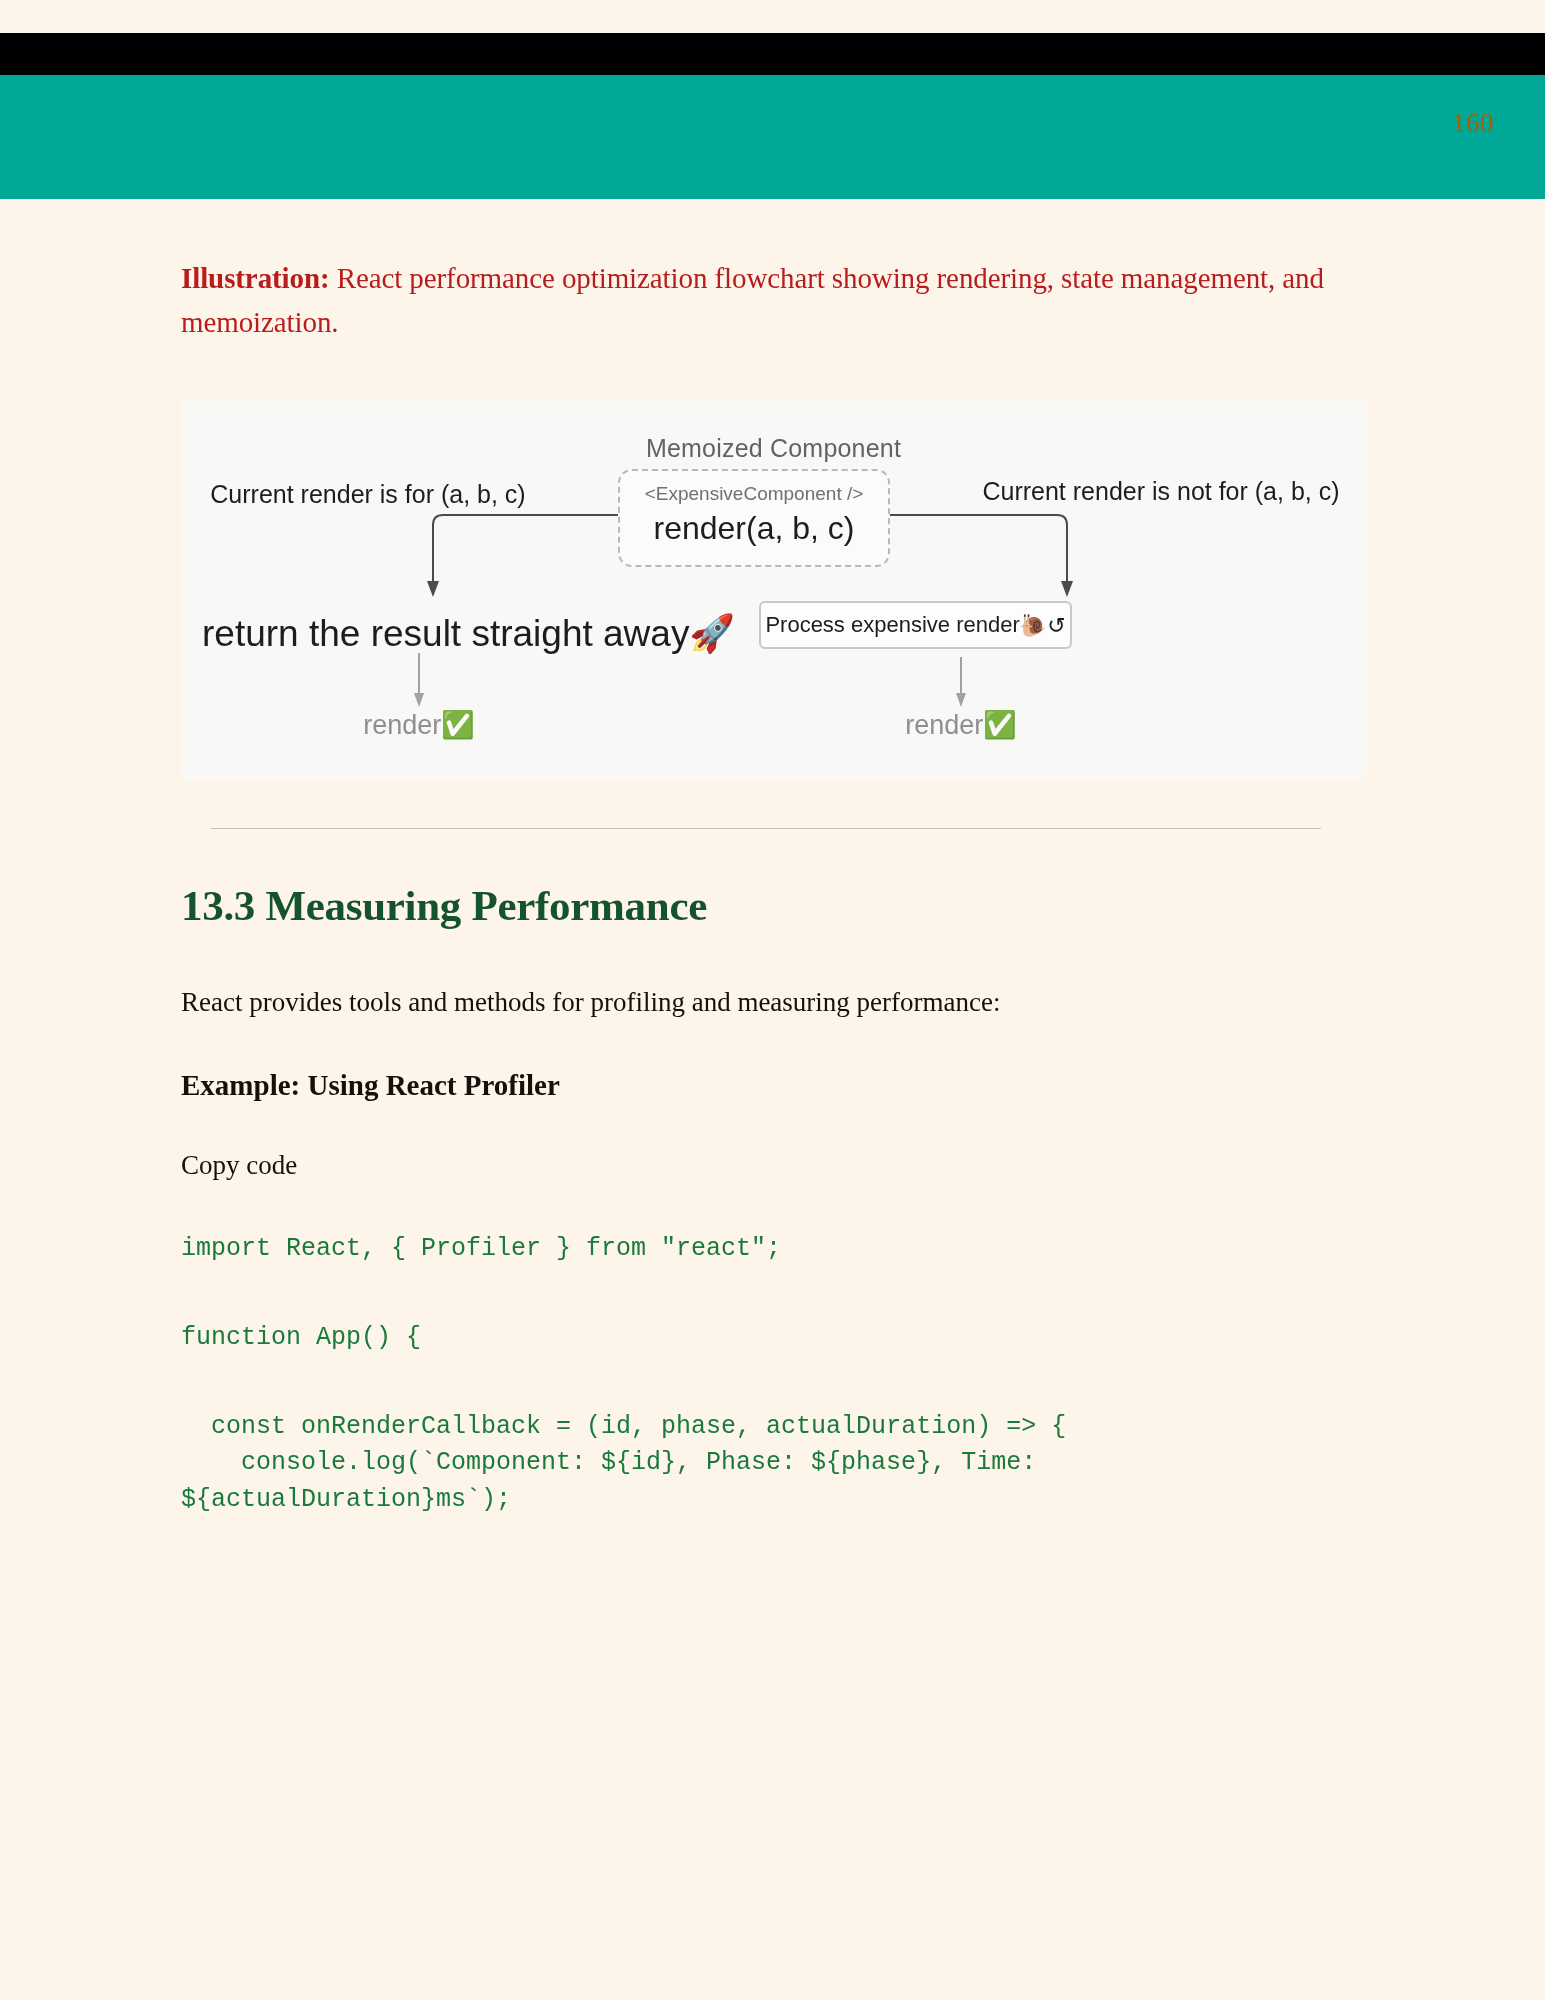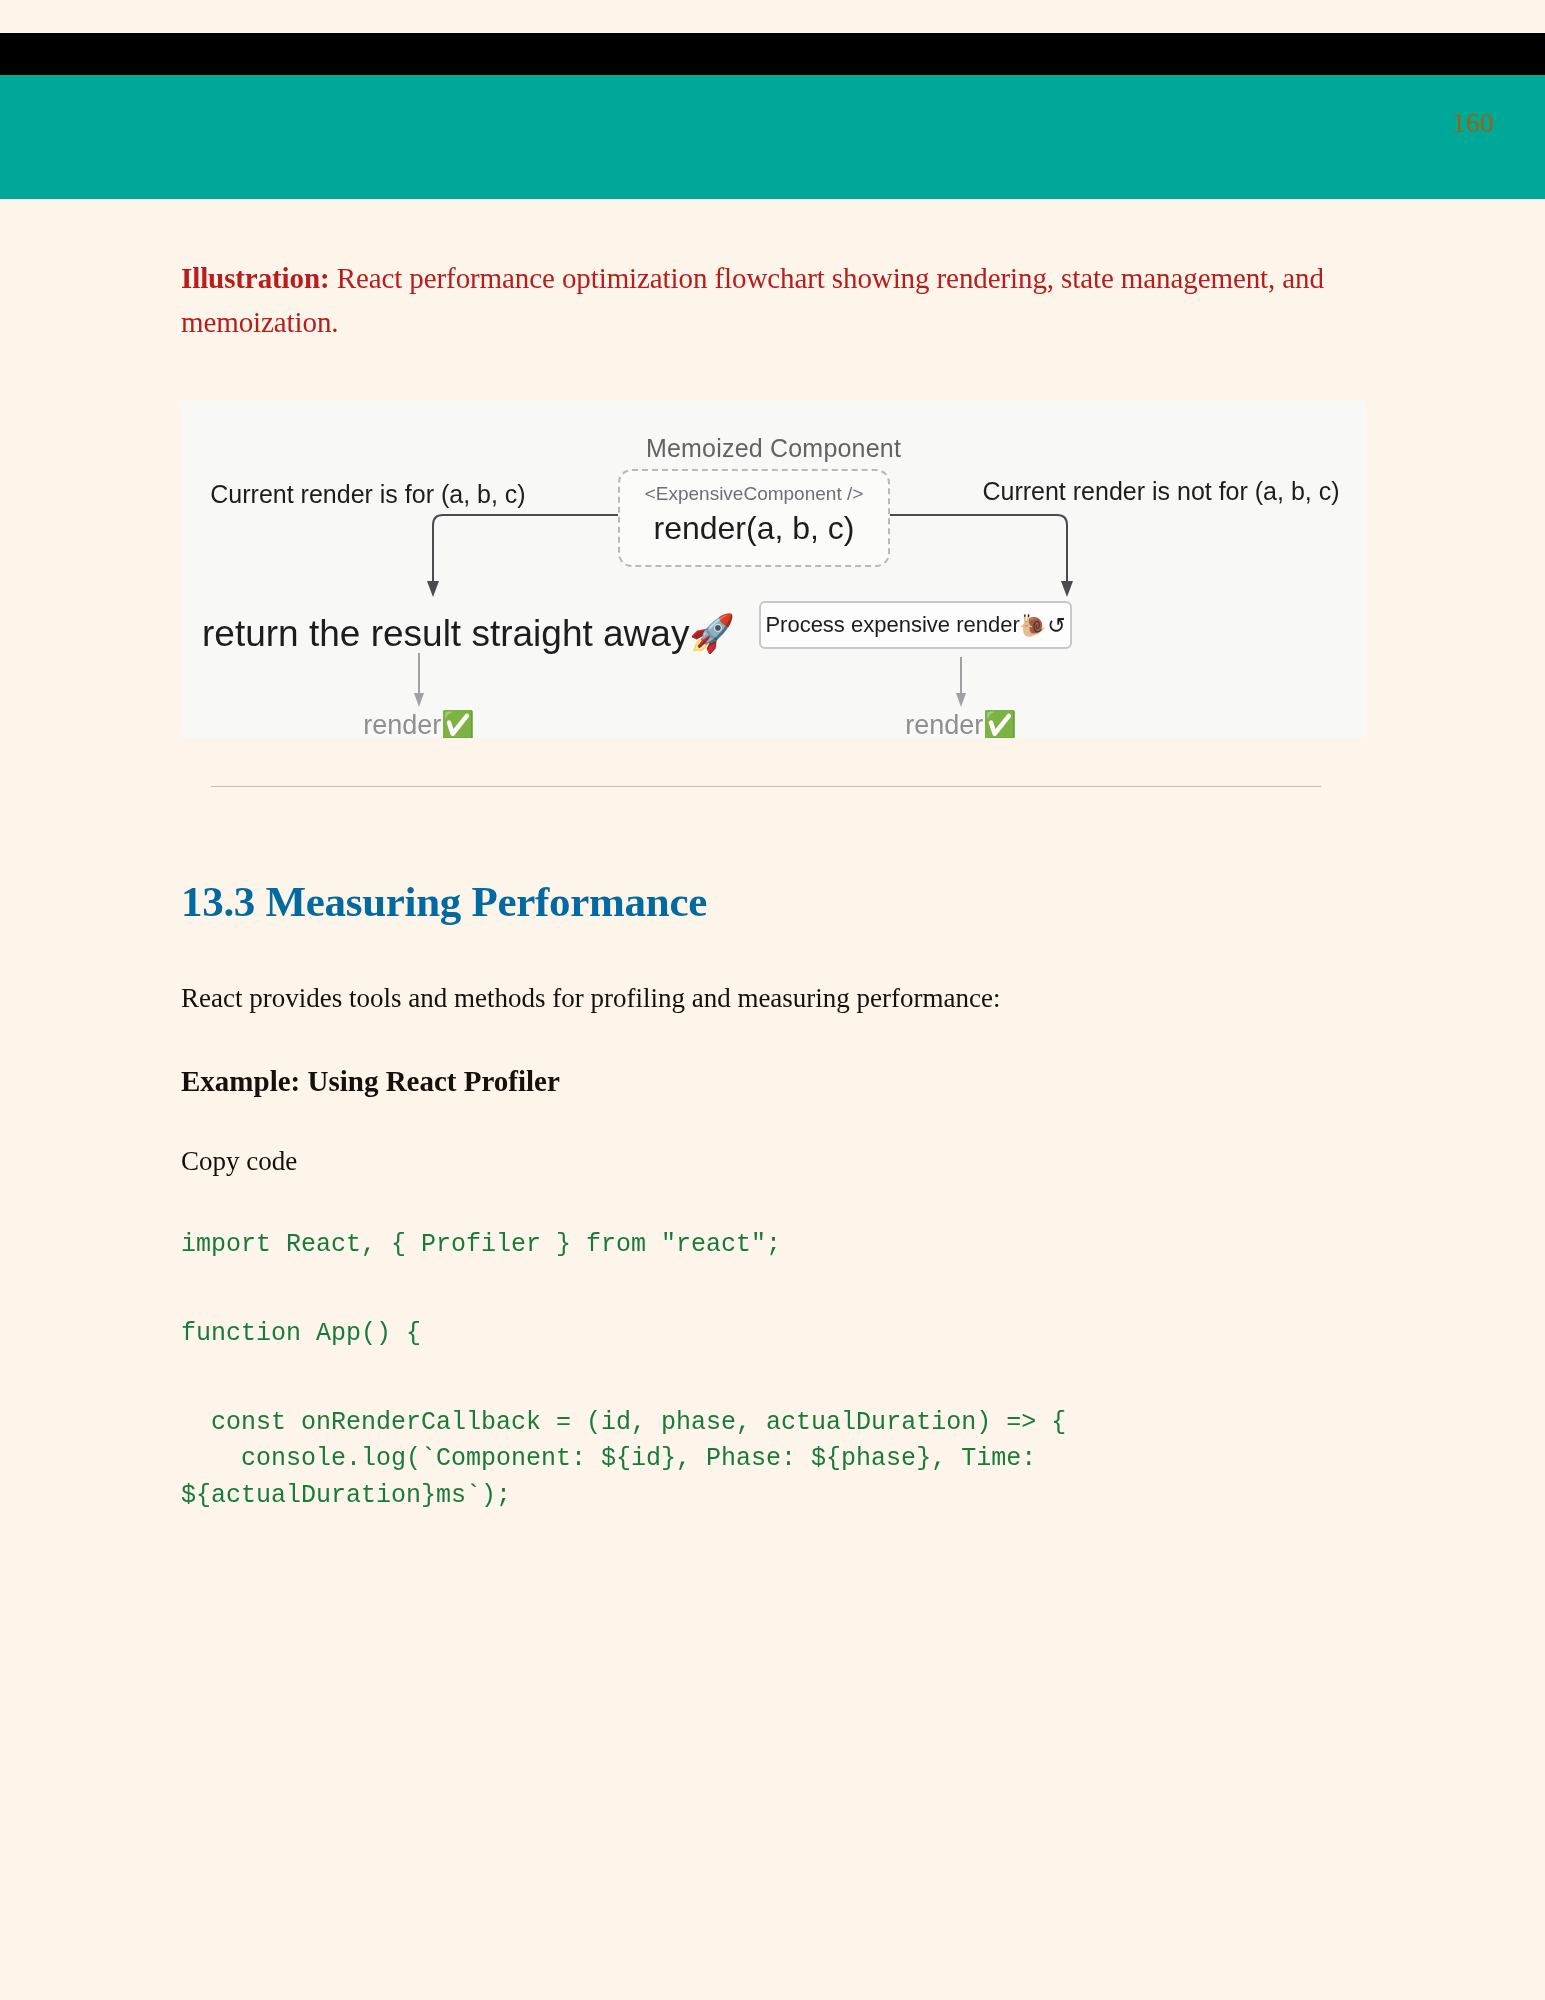--- a/index.html
+++ b/index.html
@@ -51,21 +51,21 @@
     color: #b91c1c;
     margin-top: 57px;
     letter-spacing: -0.1px;
   }
   .caption b { font-weight: bold; }
 
   
   .figure {
     margin-top: 57px;
     width: 1185px;
-    height: 337px;
+    height: 379px;
     background: #f8f8f7;
     position: relative;
     overflow: hidden;
   }
   .diagram-svg {
     position: absolute;
     left: 0; top: 0;
   }
   .d-text {
     position: absolute;
@@ -170,22 +170,22 @@
     width: 1110px;
     height: 1px;
     background: #c8c2b6;
   }
 
   
   h2.section-title {
     font-family: "Liberation Serif", serif;
     font-size: 43px;
     font-weight: bold;
-    color: #0369a1;
-    margin: 90px 0 0 0;
+    color: #14532d;
+    margin: 52px 0 0 0;
     letter-spacing: -0.3px;
   }
   p.body-text {
     font-family: "Liberation Serif", serif;
     font-size: 27px;
     color: #14100c;
     margin: 52px 0 0 0;
     line-height: 1.5;
   }
   p.sub-head {

